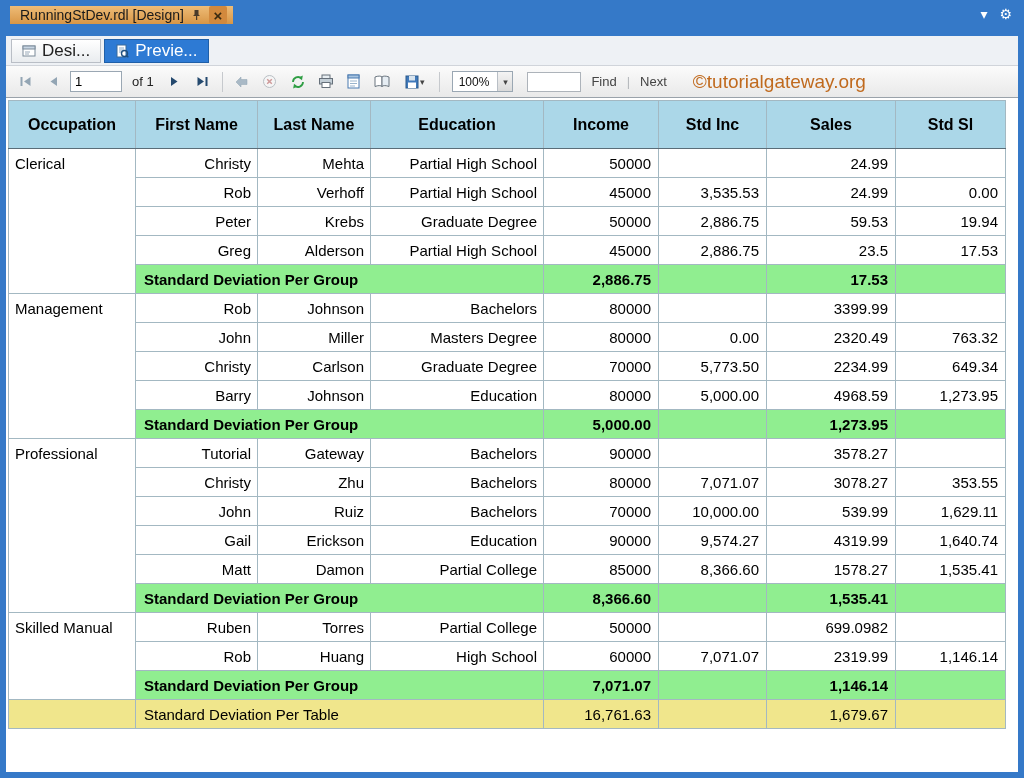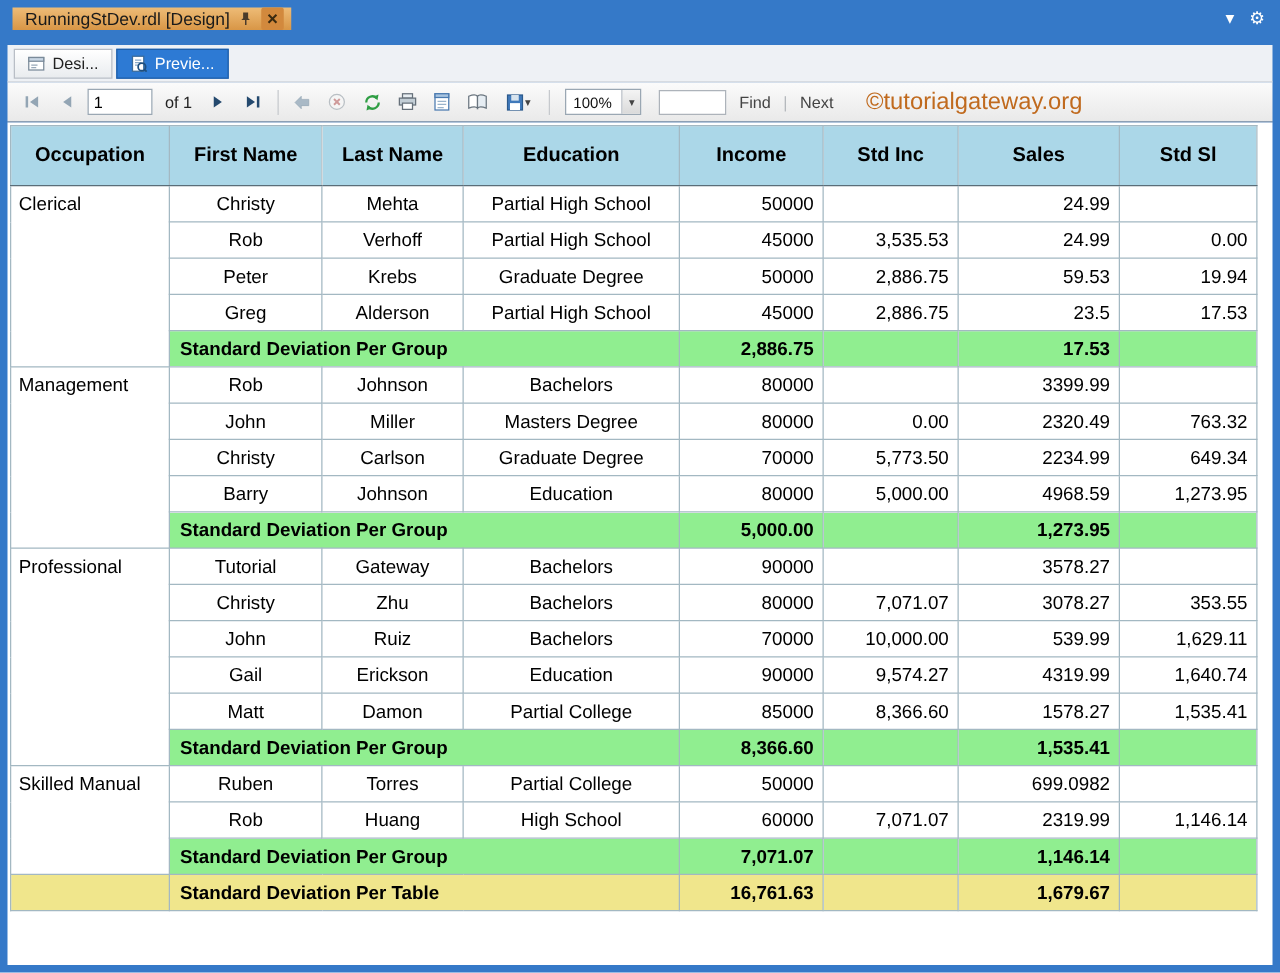--- a/index.html
+++ b/index.html
@@ -13,21 +13,21 @@
   .window{position:absolute;inset:0;background:var(--frame-blue);padding:6px;display:flex;flex-direction:column}
 
   .titlebar{height:30px;display:flex;align-items:flex-start}
   .doc-tab{margin-left:4px;background:linear-gradient(#eebc77,#d89646);display:flex;align-items:center;gap:7px;padding:0 6px 0 10px;font-size:14px;color:#1a1a1a;cursor:pointer}
   .tab-close{width:18px;height:18px;display:flex;align-items:center;justify-content:center;background:#d2893d;color:#3a2a10;font-size:15px;font-weight:bold;border-radius:2px;cursor:pointer}
   .pinbtn{display:flex;align-items:center;cursor:pointer}
   .title-right{margin-left:auto;display:flex;align-items:center;gap:12px;color:#fff;font-size:14px;padding-right:6px}
   .title-right span{cursor:pointer}
 
   .designer-tabs{height:30px;background:#eef1f5;display:flex;align-items:center;gap:3px;padding-left:5px;border-bottom:1px solid #d0d4da}
-  .dtab{height:24px;display:flex;align-items:center;gap:6px;padding:0 10px;font-size:13px;border:1px solid #b9bec6;background:linear-gradient(#ffffff,#e9ecef);color:#222;cursor:pointer}
+  .dtab{height:24px;display:flex;align-items:center;gap:6px;padding:0 10px;font-size:17px;border:1px solid #b9bec6;background:linear-gradient(#ffffff,#e9ecef);color:#222;cursor:pointer}
   .dtab.active{background:var(--preview-blue);border-color:#1f5fa8;color:#fff}
 
   .toolbar{height:32px;background:linear-gradient(#fbfbfb,#e9e9e9);display:flex;align-items:center;gap:6px;padding:0 8px;border-bottom:1px solid #9aa2aa;font-size:13px;color:#333}
   .tbtn{width:22px;height:22px;display:flex;align-items:center;justify-content:center;border-radius:2px;cursor:pointer}
   .sep{width:1px;height:20px;background:#c6c9cd;margin:0 2px}
   .page-input{width:52px;height:21px;border:1px solid #9aa7b3;font-size:13px;padding:0 4px;font-family:inherit}
   .of-label{margin:0 4px;color:#222}
   .zoom{display:flex;align-items:center;border:1px solid #9aa7b3;background:#fff;height:21px;margin-left:4px;cursor:pointer}
   .zoom .zv{padding:0 8px 0 6px;font-size:12px;color:#111}
   .zoom .zbtn{width:15px;height:100%;background:linear-gradient(#f4f4f4,#dadada);border-left:1px solid #b9bfc6;display:flex;align-items:center;justify-content:center;font-size:9px;color:#444}
@@ -37,26 +37,26 @@
   .brand{margin-left:16px;color:var(--brand-orange);font-weight:normal;font-size:19px}
   .dd{font-size:9px;color:#444;margin-left:1px}
   .ic-muted path,.ic-muted rect{fill:#93a5b4}
   .ic-dark path,.ic-dark rect{fill:#24496e}
 
   .content{flex:1;background:#fff;overflow:hidden;padding:2px 0 0 2px}
   table{border-collapse:collapse;table-layout:fixed;width:997px;font-size:15px;color:#000}
   th,td{border:1px solid var(--grid);overflow:hidden;white-space:nowrap}
   thead th{background:var(--header-bg);height:48px;font-size:16px;font-weight:bold;border-bottom-color:#5a6d78;text-align:center}
   tbody td{height:29px;padding:0 6px}
-  td.txt{text-align:center}
+  td.txt{text-align:right}
   td.num{text-align:right;padding-right:7px}
   td.occ{vertical-align:top;padding-top:6px;text-align:left;background:#fff}
   tr.grp-footer td{background:var(--group-green);font-weight:bold}
   tr.grp-footer td.lab{padding-left:8px;text-align:left}
-  tr.tbl-footer td{background:var(--footer-khaki);font-weight:bold}
+  tr.tbl-footer td{background:var(--footer-khaki);font-weight:normal}
   tr.tbl-footer td.lab{padding-left:8px;text-align:left}
 </style>
 </head>
 <body>
 
 <div class="window">
 
   <div class="titlebar">
     <div class="doc-tab">
       <span>RunningStDev.rdl [Design]</span>

